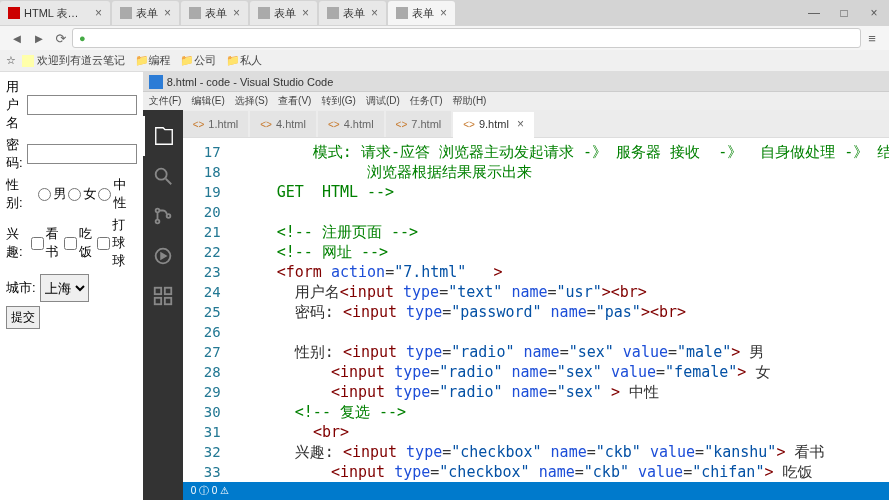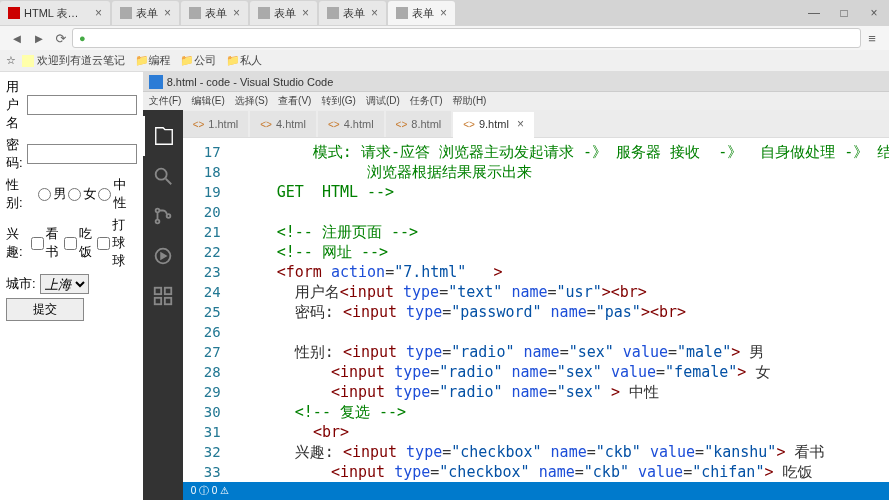--- a/index.html
+++ b/index.html
@@ -24,22 +24,22 @@
     .bm-item { margin-right: 10px; display: flex; align-items: center; justify-content: flex-end; }
     .bm-icon { width: 12px; height: 12px; background: #ffa; margin-right: 3px; }
     
     
     .page-body { display: flex; height: 428px; }
     .left-panel { width: 183px; background: #fff; padding: 6px; font-size: 13px; color: #000; }
     .left-panel .row { display: flex; align-items: center; margin-bottom: 4px; }
     .left-panel label { margin-right: 4px; }
     .left-panel input[type=text], .left-panel input[type=password] { border: 1px solid #888; height: 20px; width: 110px; padding: 0 2px; }
     .left-panel input[type=radio], .left-panel input[type=checkbox] { margin: 0 2px; }
-    .left-panel select { border: 1px solid #888; height: 20px; font-style: italic; }
-    .left-panel button { border: 1px solid #888; background: #eee; padding: 2px 26px; font-size: 12px; }
+    .left-panel select { border: 1px solid #888; height: 28px; }
+    .left-panel button { border: 1px solid #888; background: #eee; padding: 2px 4px; font-size: 12px; }
     
     
     .vscode { flex: 1; display: flex; flex-direction: column; background: #fff; height: 428px; }
     .vscode-title { height: 20px; background: #ddd; display: flex; align-items: center; padding: 0 6px; font-size: 11px; color: #333; border-bottom: 1px solid #ccc; }
     .vscode-icon { width: 14px; height: 14px; background: #2c7cd6; margin-right: 4px; }
     .vscode-menu { height: 18px; background: #eee; display: flex; align-items: center; padding: 0 6px; font-size: 10px; color: #444; }
     .vscode-menu span { margin-right: 10px; }
     .vscode-body { flex: 1; display: flex; overflow: hidden; }
     .activity-bar { width: 40px; background: #333; display: flex; flex-direction: column; align-items: center; padding-top: 6px; }
     .act-btn { width: 40px; height: 40px; display: flex; align-items: center; justify-content: center; color: #888; }
@@ -224,21 +224,21 @@
           <div class="ed-tab">
               <span class="orange">&lt;&gt;</span>
               <span>4.html</span>
             </div>
           <div class="ed-tab">
               <span class="orange">&lt;&gt;</span>
               <span>4.html</span>
             </div>
           <div class="ed-tab">
               <span class="orange">&lt;&gt;</span>
-              <span>8.html</span>
+              <span>7.html</span>
             </div>
           <div class="ed-tab active">
               <span class="orange">&lt;&gt;</span>
               <span>9.html</span>
               <span class="ed-close">×</span>
             </div>
         </div>
         <div class="code-area">
           <div class="gutter">17
 18

